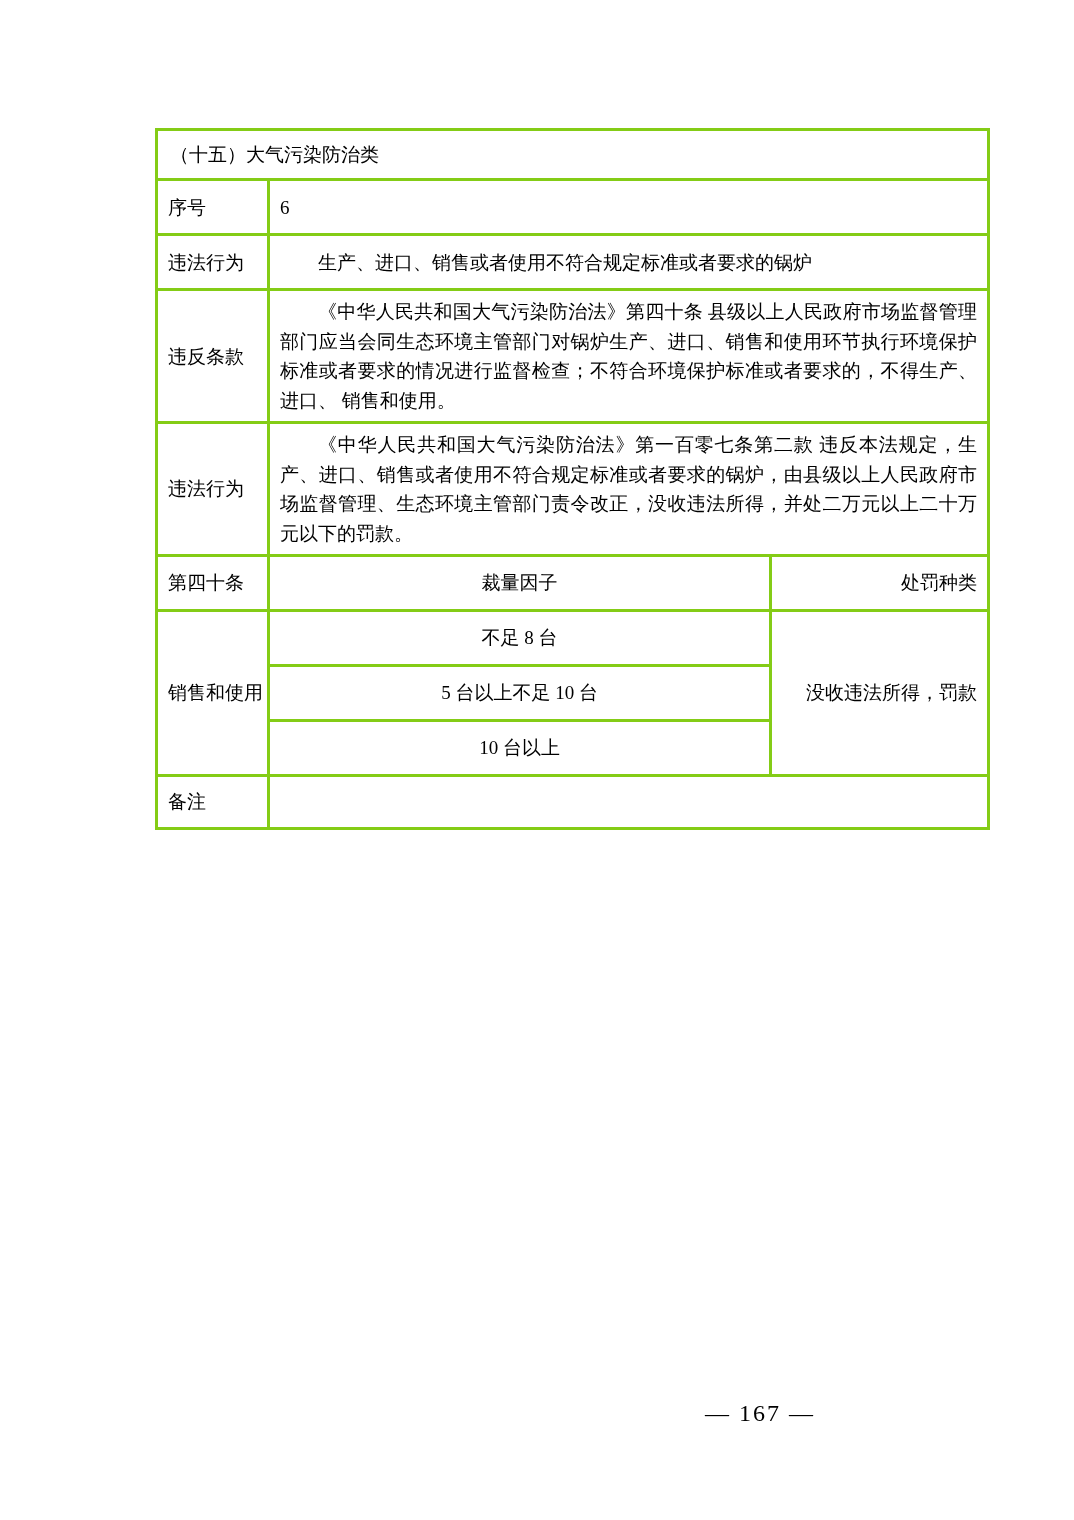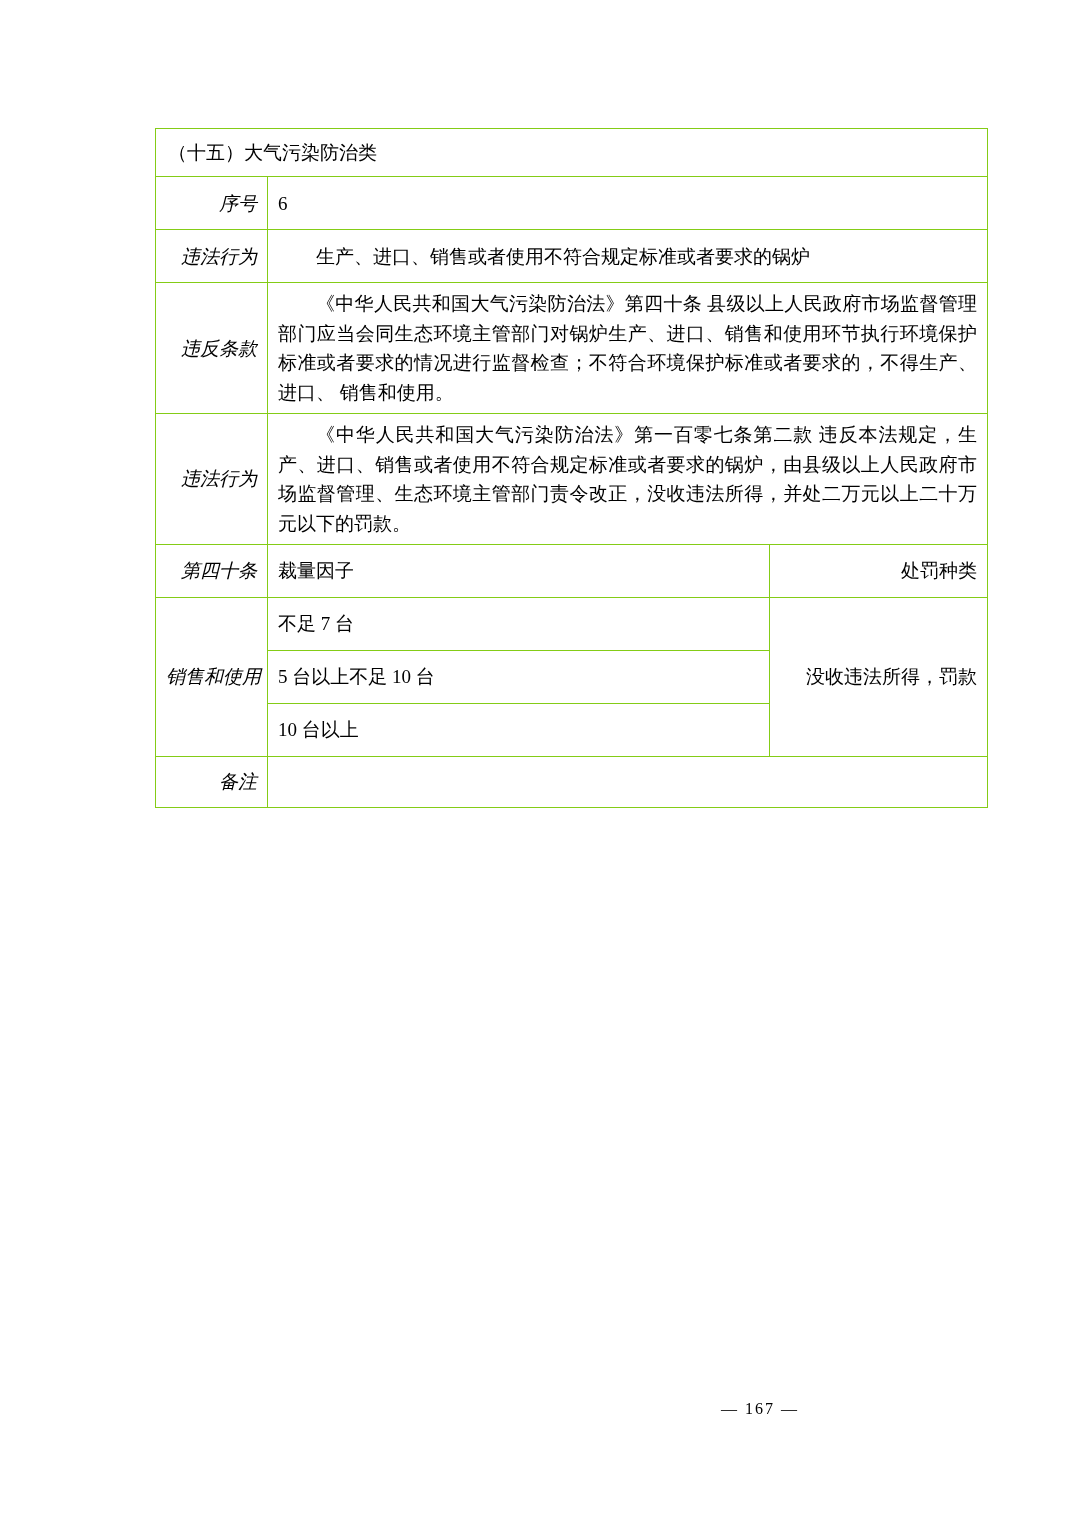--- a/index.html
+++ b/index.html
@@ -24,67 +24,66 @@
   }
   .doc-table {
     position: absolute;
     left: 155px;
     top: 128px;
     width: 832px;
     border-collapse: collapse;
     table-layout: fixed;
   }
   .doc-table td {
-    border: 1px solid #84cc16;
+    border: 3px solid #84cc16;
     vertical-align: middle;
     padding: 6px 10px;
     font-size: 19px;
     line-height: 1.55;
   }
   .label-cell {
     width: 112px;
-    text-align: right;
+    text-align: left;
     white-space: nowrap;
     font-size: 19px;
-    font-style: italic;
   }
   .section-title td {
     padding: 9px 12px;
     font-size: 19px;
   }
   .para {
     text-indent: 2em;
     text-align: justify;
     text-justify: inter-ideograph;
     font-family: Liberation Serif, serif;
   }
   .plain {
     text-align: left;
   }
   .factor-cell {
-    text-align: left;
+    text-align: center;
     padding-left: 12px;
   }
   .penalty-type-cell {
     text-align: right;
     width: 218px;
   }
   .note-row td {
     height: 38px;
   }
   .tight-row td {
     height: 40px;
   }
   .page-number {
     position: absolute;
     left: 0;
     top: 1400px;
     width: 930px;
     text-align: center;
-    font-size: 16px;
+    font-size: 24px;
     letter-spacing: 2px;
   }
   .page-number .pn-inner {
     display: inline-block;
     margin-left: 590px;
   }
 </style>
 </head>
 <body>
 
@@ -116,21 +115,21 @@
         <td class="label-cell">违法行为</td>
         <td colspan="2" class="para">《中华人民共和国大气污染防治法》第一百零七条第二款 违反本法规定，生产、进口、销售或者使用不符合规定标准或者要求的锅炉，由县级以上人民政府市场监督管理、生态环境主管部门责令改正，没收违法所得，并处二万元以上二十万元以下的罚款。</td>
       </tr>
       <tr class="tight-row">
         <td class="label-cell">第四十条</td>
         <td class="factor-cell">裁量因子</td>
         <td class="penalty-type-cell">处罚种类</td>
       </tr>
       <tr class="tight-row">
         <td class="label-cell" rowspan="3">销售和使用</td>
-        <td class="factor-cell">不足 7 台</td>
+        <td class="factor-cell">不足 8 台</td>
         <td class="penalty-type-cell" rowspan="3">没收违法所得，罚款</td>
       </tr>
       <tr class="tight-row">
         <td class="factor-cell">5 台以上不足 10 台</td>
       </tr>
       <tr class="tight-row">
         <td class="factor-cell">10 台以上</td>
       </tr>
       <tr class="note-row">
         <td class="label-cell">备注</td>

